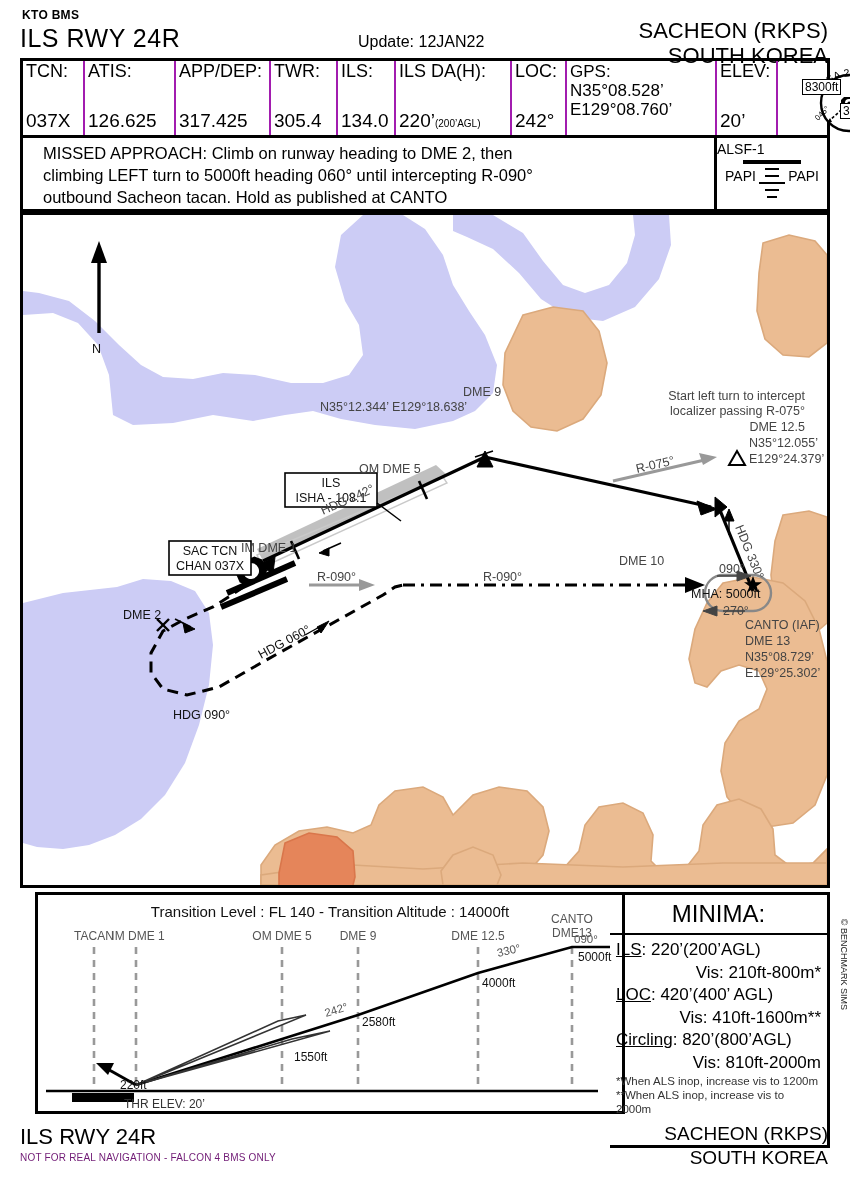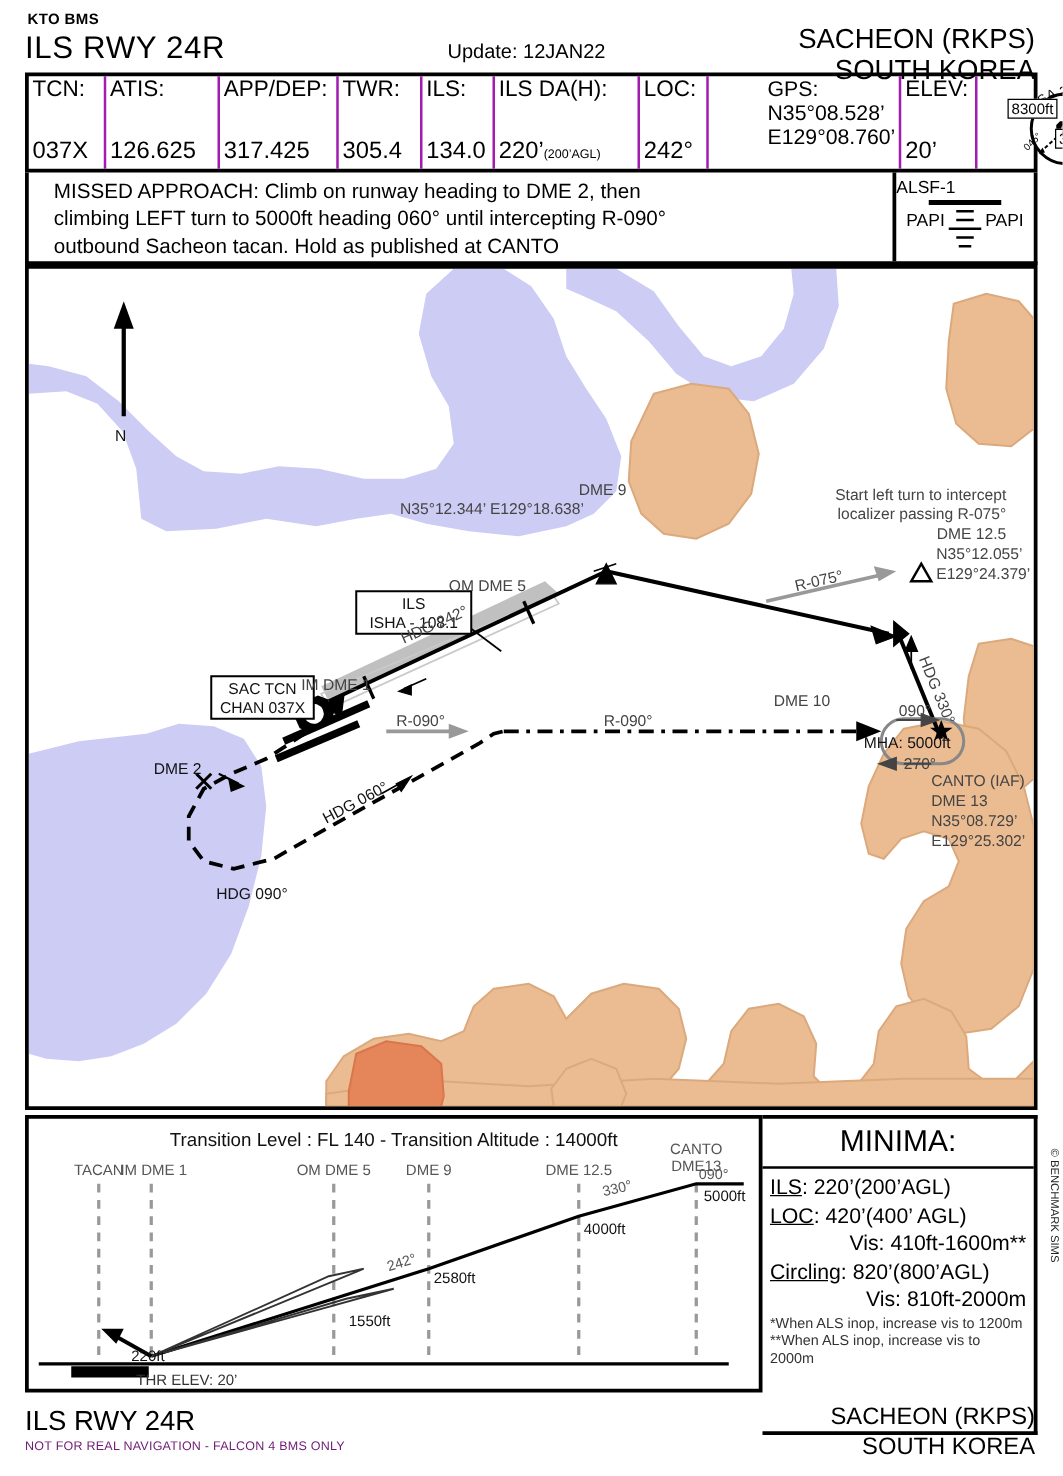--- a/index.html
+++ b/index.html
@@ -14,21 +14,21 @@
   #hdr-apt{right:22px;top:18px;font-size:22px;text-align:right;line-height:1.15;}
   #hdr-apt div{white-space:nowrap;}
 
   
   #info{left:20px;top:58px;width:810px;height:80px;border:3px solid #000;box-sizing:border-box;display:flex;}
   #info .cell{border-right:2px solid #a21caf;box-sizing:border-box;position:relative;padding:1px 3px;}
   #info .cell:last-child{border-right:none;}
   #info .lab{font-size:18px;line-height:19px;white-space:nowrap;}
   #info .val{position:absolute;bottom:3px;left:3px;font-size:19px;white-space:nowrap;}
   #info .val .sub{font-size:10px;vertical-align:baseline;}
-  #info .gpsline{font-size:17px;line-height:19px;white-space:nowrap;margin-left:44px;}
+  #info .gpsline{font-size:17px;line-height:19px;white-space:nowrap;}
   
   #msa{position:relative;flex:0 0 145px;}
   #msacircle{position:absolute;left:18px;top:8px;width:106px;height:64px;}
   .msabox{position:absolute;border:1.5px solid #000;background:#fff;font-size:12px;padding:0 2px;white-space:nowrap;}
 
   
   #miss{left:20px;top:138px;width:810px;height:74px;border:3px solid #000;border-top:none;box-sizing:border-box;display:flex;}
   #misstxt{flex:1;padding:4px 20px;font-size:16.5px;line-height:22px;}
   #misstxt div{white-space:nowrap;}
   #lights{flex:0 0 110px;border-left:3px solid #000;position:relative;}
@@ -39,21 +39,21 @@
   #lights .tick{position:absolute;background:#000;height:2px;left:50%;}
 
   
   #plan{left:20px;top:212px;width:810px;height:676px;border:3px solid #000;box-sizing:border-box;overflow:hidden;background:#fff;}
   #plan svg{display:block;}
   .lbl{font-size:12.5px;fill:#444;font-family:"Liberation Sans",sans-serif;}
   .lbl-dk{font-size:12.5px;fill:#111;font-family:"Liberation Sans",sans-serif;}
   .boxlabel{font-size:12.5px;fill:#111;font-family:"Liberation Sans",sans-serif;}
 
   
-  #prof{left:20px;top:892px;width:590px;height:222px;border:3px solid #000;box-sizing:border-box;overflow:hidden;}
+  #prof{left:35px;top:892px;width:590px;height:222px;border:3px solid #000;box-sizing:border-box;overflow:hidden;}
   
   #min{left:610px;top:892px;width:220px;height:256px;border:3px solid #000;border-left:none;box-sizing:border-box;}
   #min .mhead{height:38px;border-bottom:2px solid #000;text-align:center;font-size:24px;line-height:38px;}
   #min .mbody{padding:4px 6px 0 6px;font-size:17px;line-height:22.5px;}
   #min .mbody .r{text-align:right;}
   #min u{text-decoration:underline;}
   #min .note{font-size:11.5px;line-height:14px;color:#333;}
 
   #copy{right:1px;top:1010px;font-size:9px;color:#222;
         transform:rotate(90deg);transform-origin:right top;
@@ -388,20 +388,21 @@
   <text x="288" y="122" font-size="11.5" fill="#555" transform="rotate(-17 288 122)">242°</text>
   <text x="460" y="62" font-size="11.5" fill="#555" transform="rotate(-13 460 62)">330°</text>
   <text x="536" y="48" font-size="11.5" fill="#555">090°</text>
 </svg>
 </div>
 
 <div class="abs" id="min">
   <div class="mhead">MINIMA:</div>
   <div class="mbody">
     <div><u>ILS</u><span>: 220’(200’AGL)</span></div>
+    <div class="r">Vis: 210ft-800m*</div>
     <div><u>LOC</u><span>: 420’(400’ AGL)</span></div>
     <div class="r">Vis: 410ft-1600m**</div>
     <div><u>Circling</u><span>: 820’(800’AGL)</span></div>
     <div class="r">Vis: 810ft-2000m</div>
     <div class="note">*When ALS inop, increase vis to 1200m</div>
     <div class="note">**When ALS inop, increase vis to 2000m</div>
   </div>
 </div>
 
 <div class="abs" id="copy">© BENCHMARK SIMS</div>

